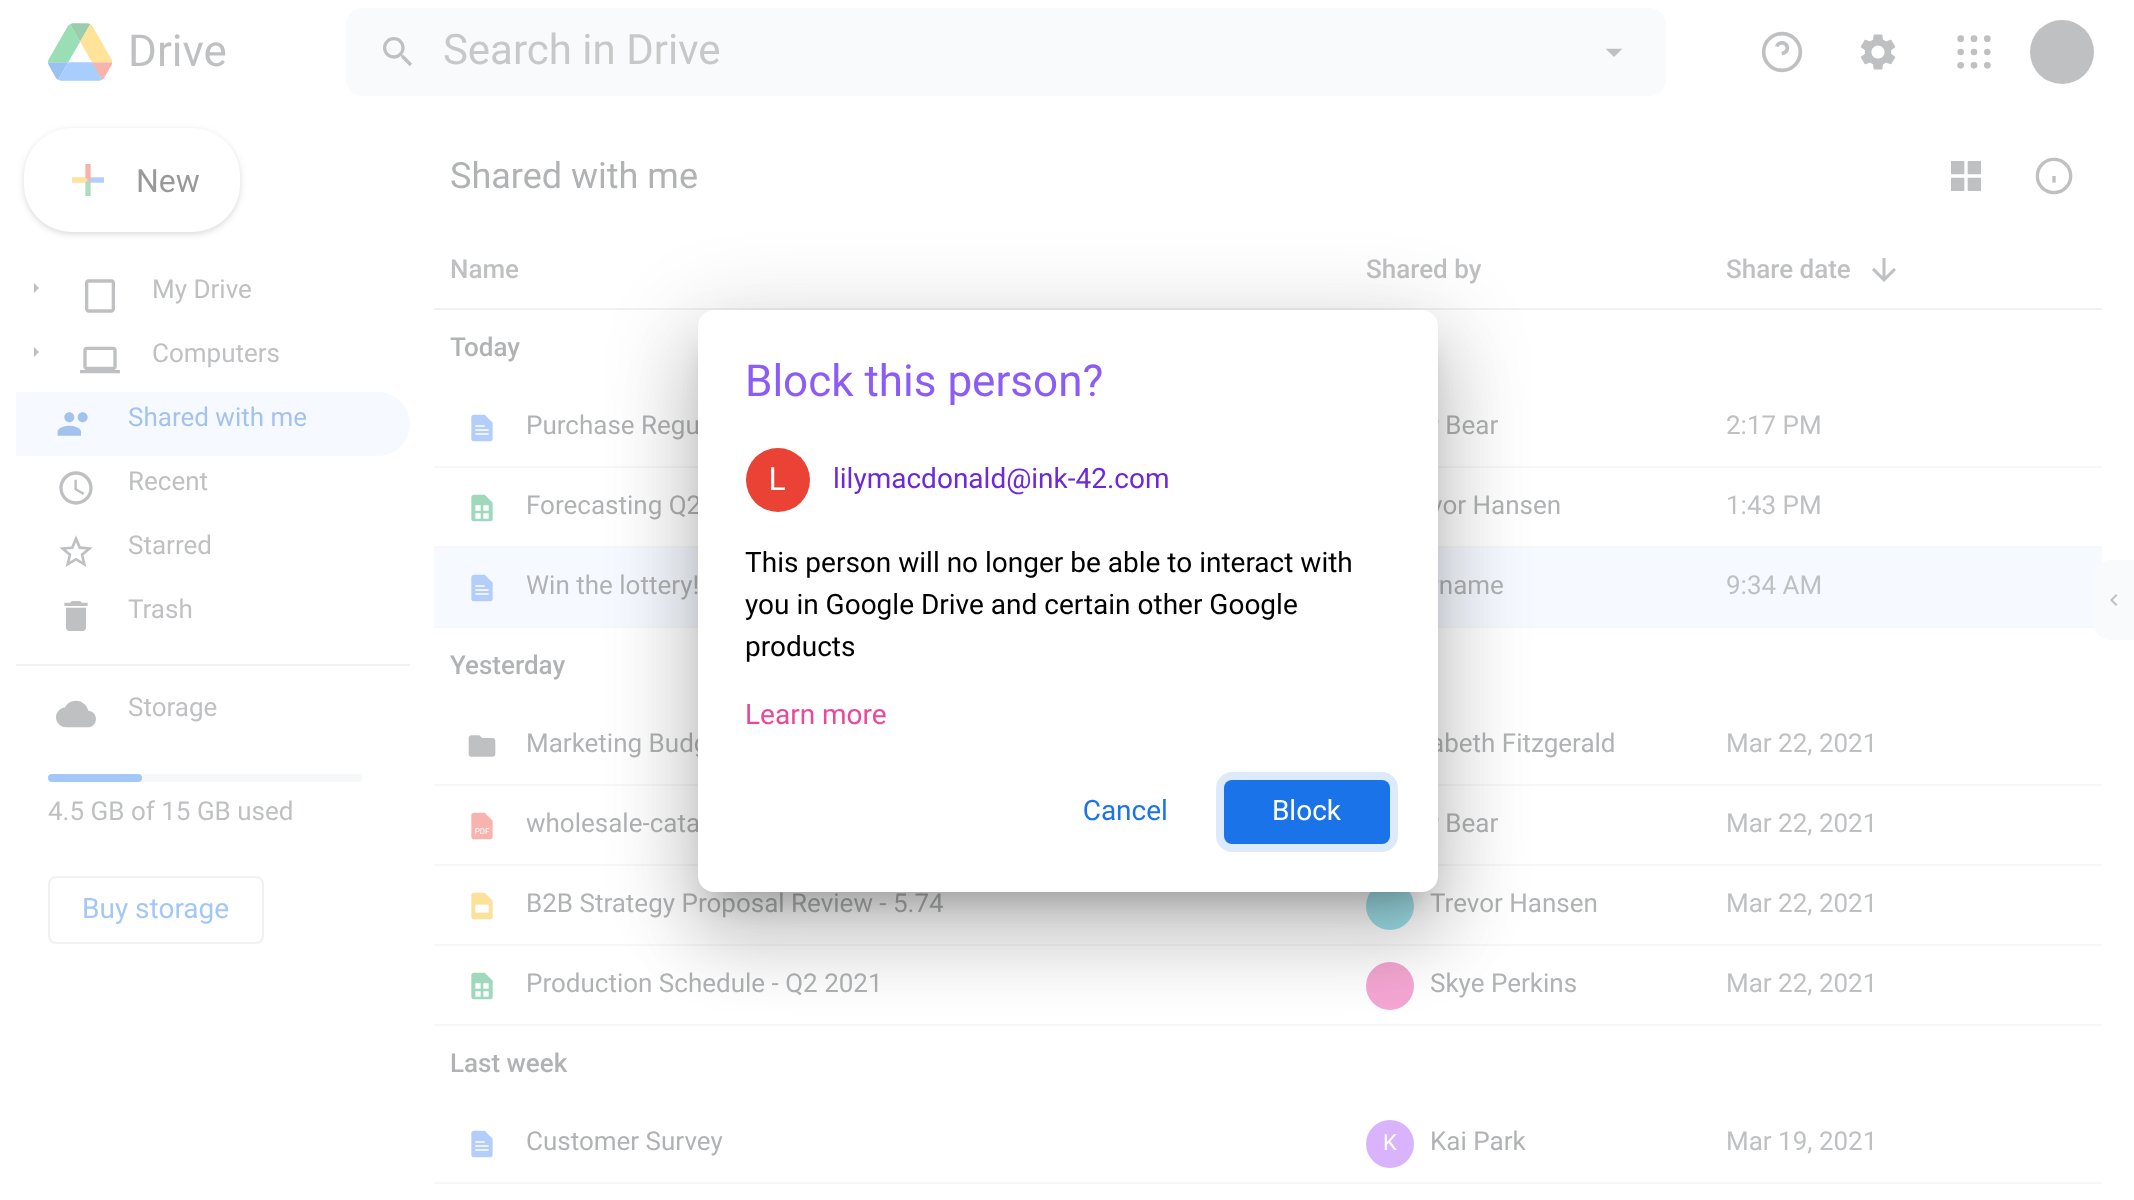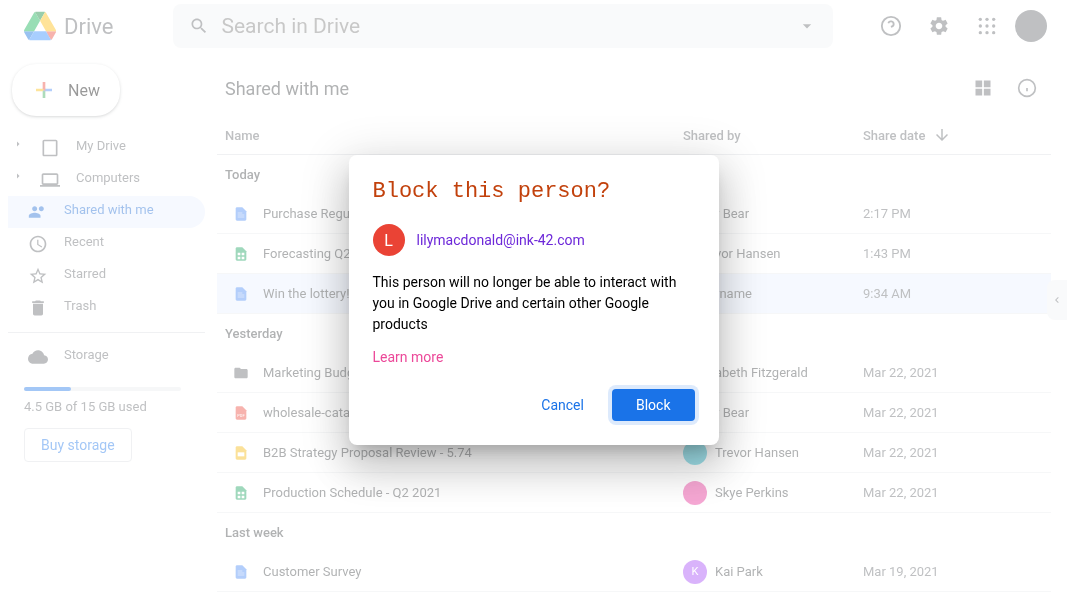--- a/index.html
+++ b/index.html
@@ -179,21 +179,21 @@
       margin-top: 8px;
     }
     
     .buy-storage-btn {
       display: inline-flex;
       border: 1px solid #dadce0;
       border-radius: 4px;
       padding: 8px 16px;
       font-size: 14px;
       color: #1a73e8;
-      margin-top: 14px;
+      margin-top: 24px;
       cursor: pointer;
     }
     
     .content {
       flex: 1;
       padding: 8px 16px 0 4px;
       overflow: hidden;
     }
     
     .content-header {
@@ -318,23 +318,22 @@
     .modal {
       background: white;
       border-radius: 8px;
       box-shadow: 0 11px 15px -7px rgba(0,0,0,.2), 0 24px 38px 3px rgba(0,0,0,.14), 0 9px 46px 8px rgba(0,0,0,.12);
       width: 370px;
       padding: 24px;
     }
     
     .modal-title {
       font-size: 22px;
-      color: #c2410c;
+      color: #8b5cf6;
       margin-bottom: 20px;
-      font-family: Liberation Mono, monospace;
     }
     
     .modal-user {
       display: flex;
       align-items: center;
       gap: 12px;
       margin-bottom: 16px;
     }
     
     .modal-avatar {

